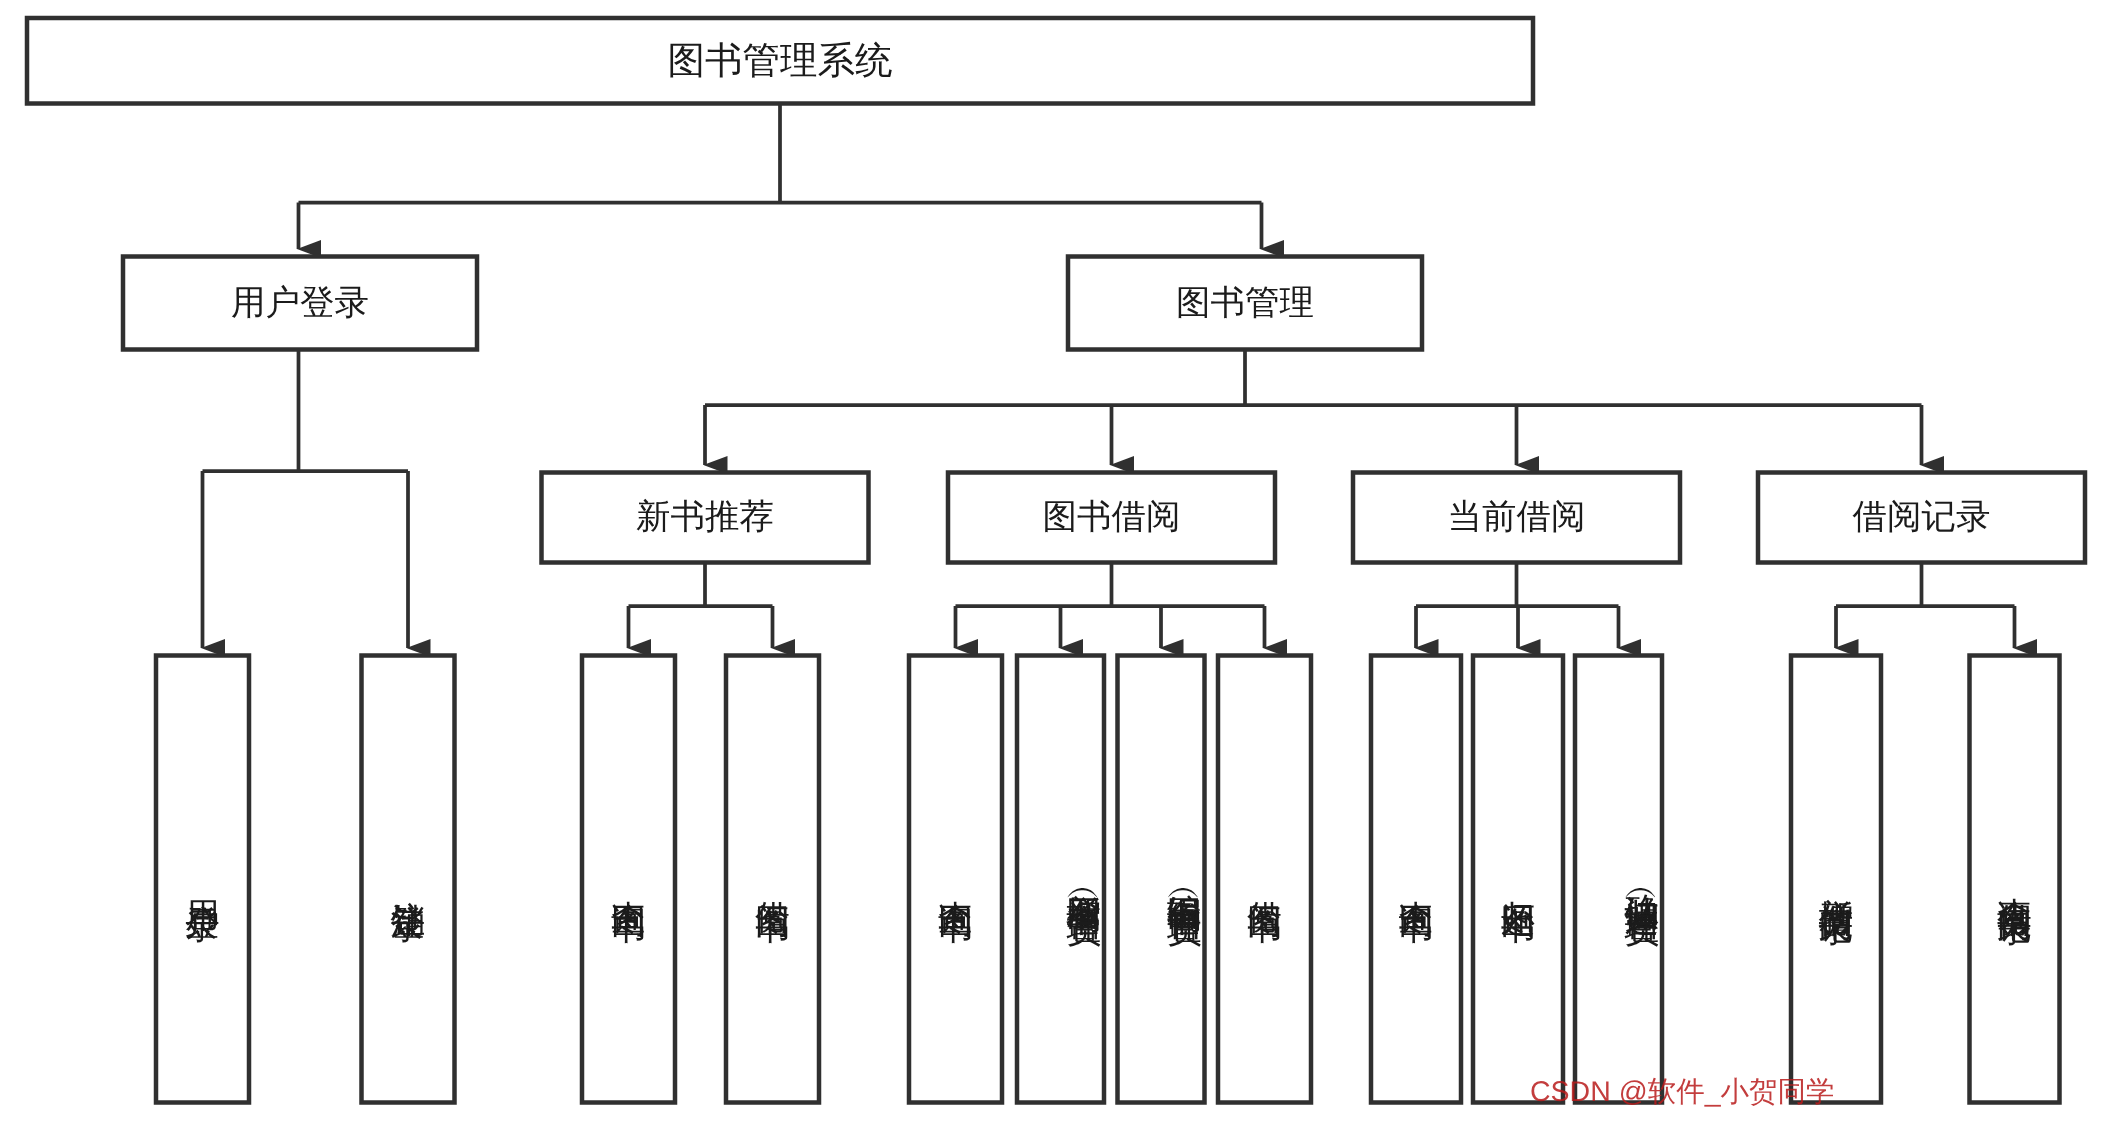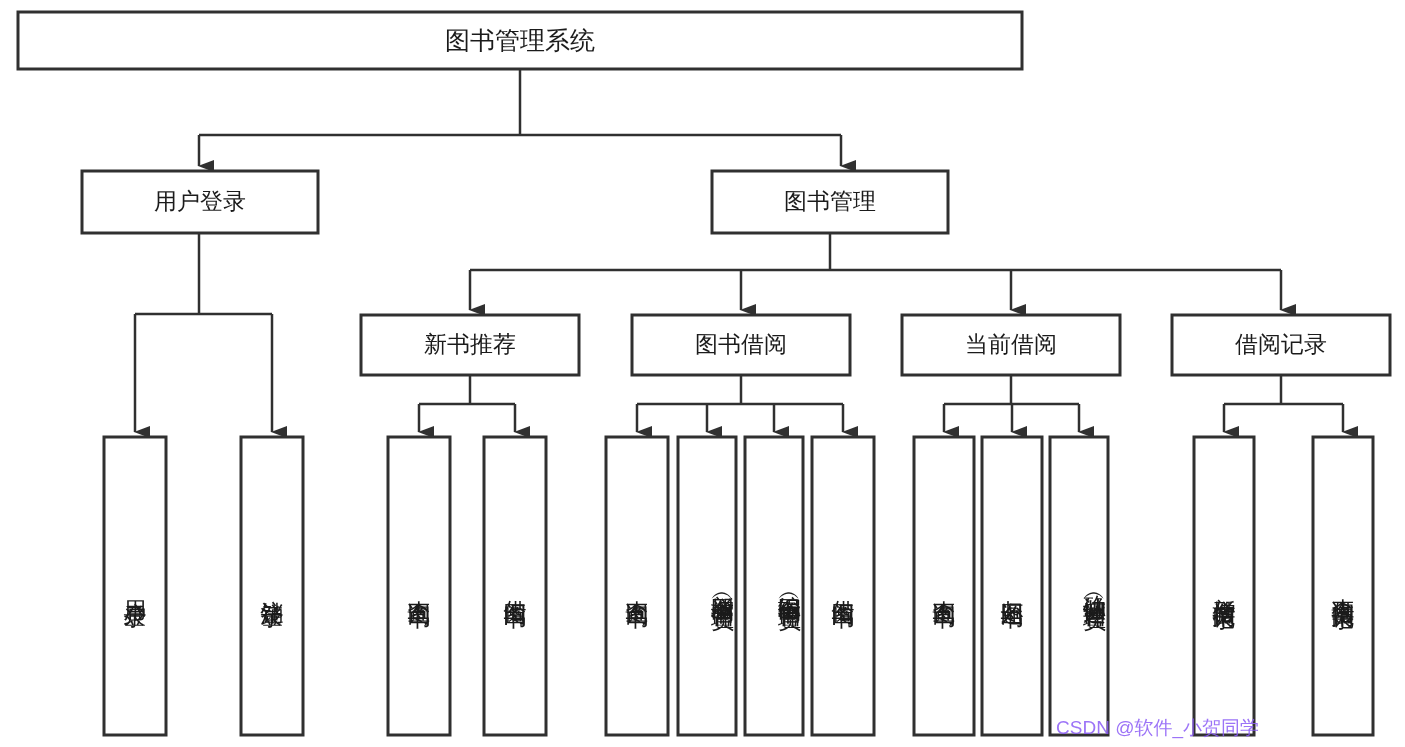--- a/index.html
+++ b/index.html
@@ -11,21 +11,20 @@
     width: 1405px;
     height: 747px;
     font-family: "Liberation Sans", "DejaVu Sans", sans-serif;
     overflow: hidden;
     position: relative;
   }
   #diagram-root {
     position: relative;
     width: 1231px;
     height: 747px;
-    padding-left: 36px;
   }
   svg.diagram {
     position: absolute;
     top: 0;
     left: 0;
     width: 1405px;
     height: 747px;
   }
   .node-box {
     fill: #ffffff;
@@ -70,21 +69,21 @@
     justify-content: center;
     white-space: nowrap;
     pointer-events: none;
   }
   .watermark {
     position: absolute;
     right: 8px;
     bottom: 6px;
     font-family: "Liberation Sans", "DejaVu Sans", sans-serif;
     font-size: 19px;
-    color: #8b5cf6;
+    color: #b91c1c;
     opacity: 0.85;
     white-space: nowrap;
   }
 </style>
 </head>
 <body>
 
 <div id="diagram-root">
 
   <svg class="diagram" viewBox="0 0 1405 747">

